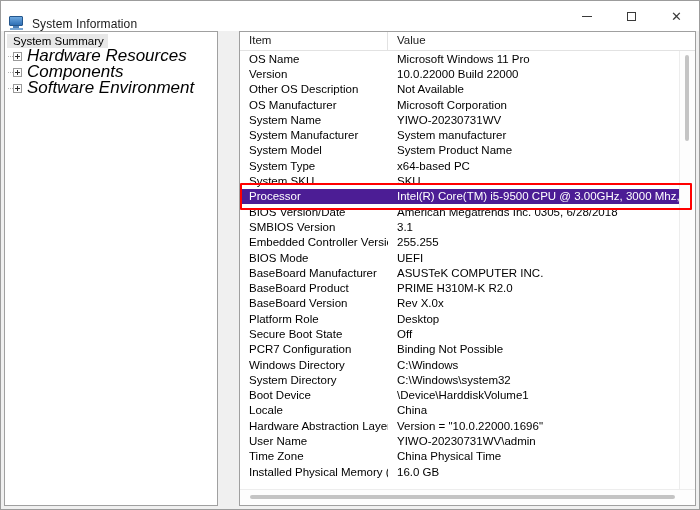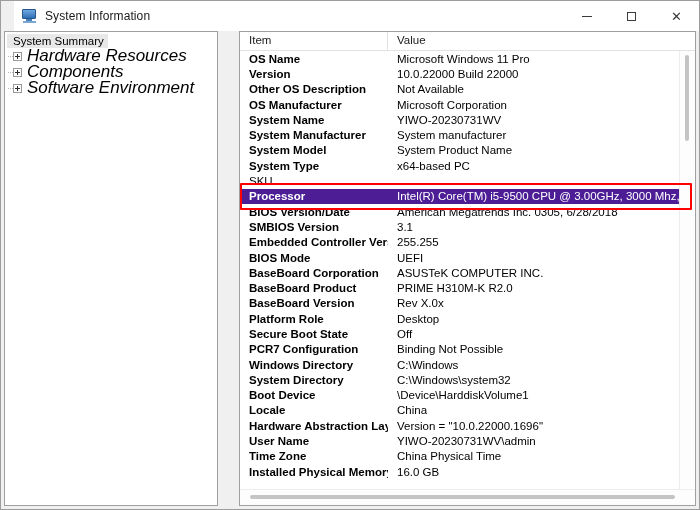--- a/index.html
+++ b/index.html
@@ -16,23 +16,22 @@
     position:absolute;left:0;top:0;width:700px;height:510px;
     box-sizing:border-box;
     border:1px solid #9c9c9c;
     background:#f0f0f0;
     display:flex;flex-direction:column;
   }
   
   .titlebar{
     height:30px;flex:0 0 30px;
     background:#ffffff;
-    display:flex;align-items:center;
-    position:relative;
-    margin-left:13px;
+    display:flex;align-items:flex-end;
+    position:relative;
   }
   .title-icon{
     width:16px;height:16px;margin-left:8px;margin-right:7px;
     position:relative;flex:0 0 16px;
   }
   .ti-screen{
     position:absolute;left:0;top:1px;width:14px;height:10px;
     background:linear-gradient(180deg,#6ea9e0 0%,#2f6fb5 100%);
     border:1px solid #24568c;box-sizing:border-box;border-radius:1px;
   }
@@ -140,21 +139,21 @@
   .lv-body{
     flex:1 1 auto;position:relative;overflow:hidden;background:#fff;
   }
   .row{
     height:15.3px;display:flex;align-items:center;font-size:11.5px;
     box-sizing:border-box;
   }
   .row.selected{background:#4c1d95;color:#ffffff;}
   .cell-item{
     width:148px;flex:0 0 148px;box-sizing:border-box;padding-left:9px;
-    white-space:nowrap;overflow:hidden;font-weight:bold;
+    white-space:nowrap;overflow:hidden;
   }
   .cell-value{
     flex:1 1 auto;box-sizing:border-box;padding-left:9px;
     white-space:nowrap;overflow:hidden;
   }
   
   .vscroll{
     position:absolute;right:0;top:0;bottom:0;width:15px;
     background:#fdfdfd;border-left:1px solid #ededed;
   }
@@ -267,20 +266,21 @@
             </div>
             <div class="row">
               <div class="cell-item">System Model</div>
               <div class="cell-value">System Product Name</div>
             </div>
             <div class="row">
               <div class="cell-item">System Type</div>
               <div class="cell-value">x64-based PC</div>
             </div>
             <div class="row">
+              <div class="cell-item">System SKU</div>
               <div class="cell-value">SKU</div>
             </div>
             <div class="row selected">
               <div class="cell-item">Processor</div>
               <div class="cell-value">Intel(R) Core(TM) i5-9500 CPU @ 3.00GHz, 3000 Mhz, 6 Core(s), 6 Log</div>
             </div>
             <div class="row">
               <div class="cell-item">BIOS Version/Date</div>
               <div class="cell-value">American Megatrends Inc. 0305, 6/28/2018</div>
             </div>
@@ -290,21 +290,21 @@
             </div>
             <div class="row">
               <div class="cell-item">Embedded Controller Version</div>
               <div class="cell-value">255.255</div>
             </div>
             <div class="row">
               <div class="cell-item">BIOS Mode</div>
               <div class="cell-value">UEFI</div>
             </div>
             <div class="row">
-              <div class="cell-item">BaseBoard Corporation</div>
+              <div class="cell-item">BaseBoard Manufacturer</div>
               <div class="cell-value">ASUSTeK COMPUTER INC.</div>
             </div>
             <div class="row">
               <div class="cell-item">BaseBoard Product</div>
               <div class="cell-value">PRIME H310M-K R2.0</div>
             </div>
             <div class="row">
               <div class="cell-item">BaseBoard Version</div>
               <div class="cell-value">Rev X.0x</div>
             </div>

